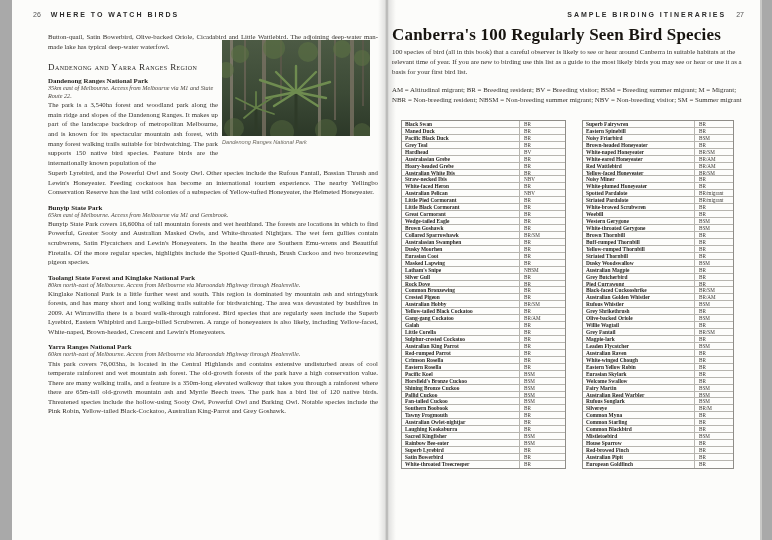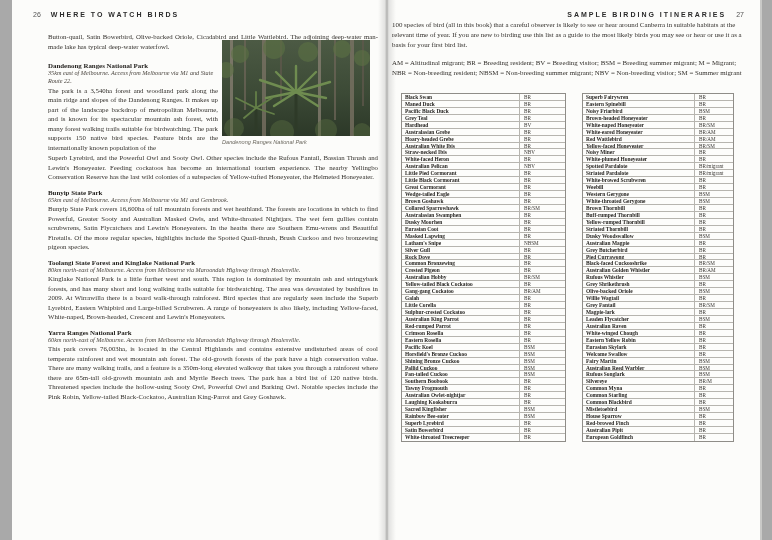--- a/index.html
+++ b/index.html
@@ -122,20 +122,21 @@
             <circle cx="12" cy="88" r="10"></circle>
               <circle cx="60" cy="92" r="12"></circle>
               <circle cx="104" cy="90" r="11"></circle>
               <circle cx="140" cy="92" r="9"></circle>
           </g>
         </svg>
         <div class="caption">Dandenong Ranges National Park</div>
       </div>
 
       <div class="narrow-col">
+        <h3 class="region-heading">Dandenong and Yarra Ranges Region</h3>
         <h4 class="sec-title" style="margin-top:0">Dandenong Ranges National Park</h4>
         <p class="access">35km east of Melbourne. Access from Melbourne via M1 and State Route 22.</p>
         <p class="body">The park is a 3,540ha forest and woodland park along the main ridge and slopes of the Dandenong Ranges. It makes up part of the landscape backdrop of metropolitan Melbourne, and is known for its spectacular mountain ash forest, with many forest walking trails suitable for birdwatching. The park supports 150 native bird species. Feature birds are the internationally known population of the</p>
       </div>
       <p class="body wide">Superb Lyrebird, and the Powerful Owl and Sooty Owl. Other species include the Rufous Fantail, Bassian Thrush and Lewin's Honeyeater. Feeding cockatoos has become an international tourism experience. The nearby Yellingbo Conservation Reserve has the last wild colonies of a subspecies of Yellow-tufted Honeyeater, the Helmeted Honeyeater.</p>
 
       <div>
         <h4 class="sec-title">Bunyip State Park</h4>
         <p class="access">65km east of Melbourne. Access from Melbourne via M1 and Gembrook.</p>
         <p class="body">Bunyip State Park covers 16,600ha of tall mountain forests and wet heathland. The forests are locations in which to find Powerful, Greater Sooty and Australian Masked Owls, and White-throated Nightjars. The wet fern gullies contain scrubwrens, Satin Flycatchers and Lewin's Honeyeaters. In the heaths there are Southern Emu-wrens and Beautiful Firetails. Of the more regular species, highlights include the Spotted Quail-thrush, Brush Cuckoo and two bronzewing pigeon species.</p>
@@ -154,20 +155,21 @@
       </div>
     </div>
   </div>
 
   <div class="page page-right">
     <div class="page-header">
       <span>SAMPLE BIRDING ITINERARIES</span>
       <span class="pagenum">27</span>
     </div>
 
+    <h1 class="rp-title">Canberra's 100 Regularly Seen Bird Species</h1>
     <p class="rp-intro">100 species of bird (all in this book) that a careful observer is likely to see or hear around Canberra in suitable habitats at the relevant time of year. If you are new to birding use this list as a guide to the most likely birds you may see or hear or use it as a basis for your first bird list.</p>
     <p class="rp-legend">AM = Altitudinal migrant; BR = Breeding resident; BV = Breeding visitor; BSM = Breeding summer migrant; M = Migrant; NBR = Non-breeding resident; NBSM = Non-breeding summer migrant; NBV = Non-breeding visitor; SM = Summer migrant</p>
 
     <div class="tables">
       <div class="species-table t1" id="table1">
           <div class="sp-row">
             <div class="sp-name">Black Swan</div>
             <div class="sp-status">BR</div>
           </div>
           <div class="sp-row">

